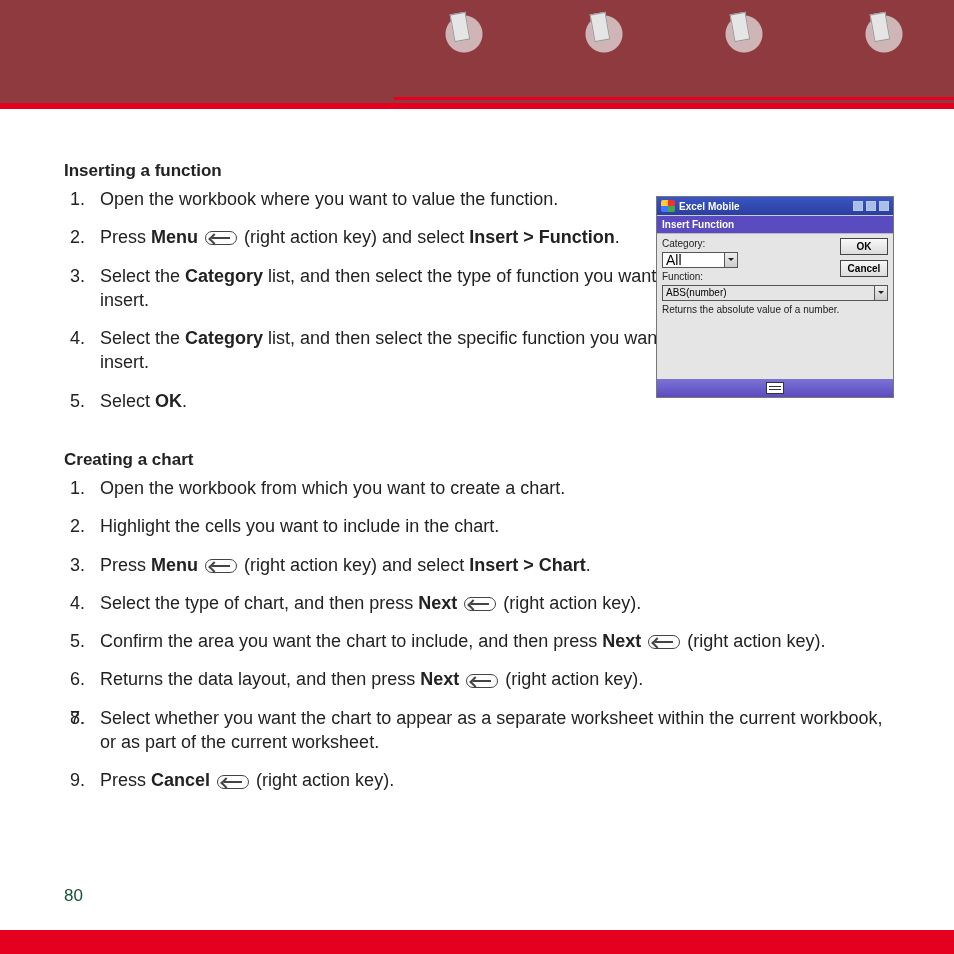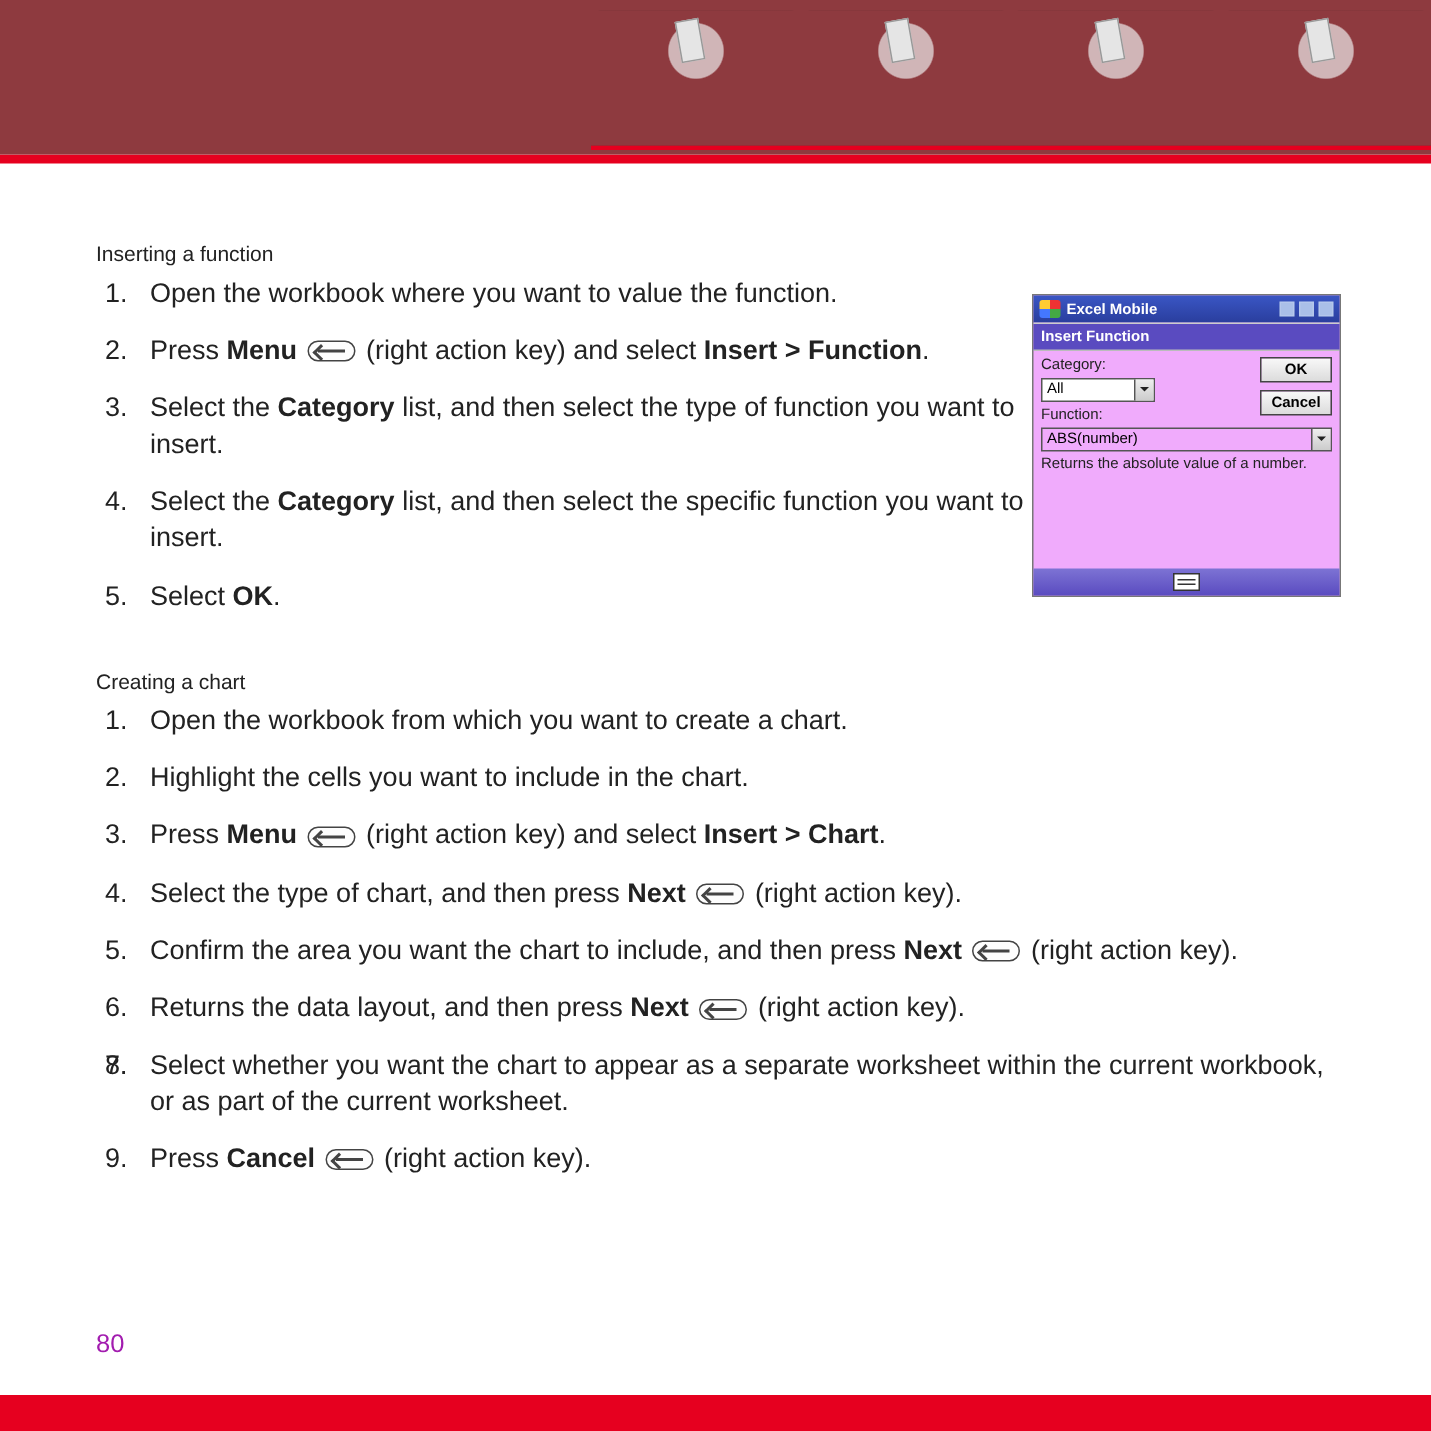--- a/index.html
+++ b/index.html
@@ -7,61 +7,61 @@
   .page { width: 954px; height: 954px; position: relative; background: #fff; overflow: hidden; }
   .header { width: 100%; height: 103px; background: #8e3a3f; position: relative; }
   .header-photo { position: absolute; right: 0; top: 0; width: 560px; height: 100px; background: #8e3a3f; border-bottom: 3px solid #e6001f; }
   .photo-row { display: flex; justify-content: space-around; align-items: flex-end; height: 100%; }
   .person { width: 140px; height: 90px; background: radial-gradient(circle at 50% 30%, #d0b5b7 0 18px, #8e3a3f 19px), linear-gradient(#5a2a2e,#5a2a2e); border-radius: 6px 6px 0 0; position: relative; }
   .person::after { 
     content: ""; position: absolute; top: 6px; left: 58px; width: 14px; height: 26px; background: #e5e5e5; border: 1px solid #999; transform: rotate(-10deg);
   }
   .red-strip { width: 100%; height: 6px; background: #e6001f; }
   .content { position: absolute; left: 64px; top: 160px; width: 830px; color: #222; line-height: 1.35; }
-  .subhead { font-weight: normal; font-size: 14px; margin-bottom: 4px; }
+  .subhead { font-weight: bold; font-size: 17px; margin-bottom: 4px; }
   ol { list-style: none; padding-left: 36px; }
   li { font-size: 18px; margin-bottom: 14px; position: relative; padding-left: 0; }
   li .num { position: absolute; left: -30px; top: 0; }
   strong { font-weight: bold; }
   .key-icon {
     display: inline-block; width: 32px; height: 14px; vertical-align: middle; position: relative; margin: 0 2px;
     border: 1.5px solid #444; border-radius: 7px; background: #fdfdfd;
   }
   .key-icon::after {
     content: ""; position: absolute; left: 6px; top: 5px; width: 18px; height: 2px; background: #444;
   }
   .key-icon::before {
     content: ""; position: absolute; left: 4px; top: 3px; width: 6px; height: 6px; border-left: 2px solid #444; border-bottom: 2px solid #444; transform: rotate(45deg); background: transparent;
   }
   .section2 { margin-top: 36px; }
-  .screenshot { position: absolute; right: 60px; top: 196px; width: 206px; border: 1px solid #777; font-family: Tahoma, Arial, sans-serif; font-size: 10px; background: #f0abfc; }
+  .screenshot { position: absolute; right: 60px; top: 196px; width: 238px; border: 1px solid #777; font-family: Tahoma, Arial, sans-serif; font-size: 10px; background: #e5e5e5; }
   .ss-title { background: linear-gradient(#3a56c4,#2a3e9e); color: #fff; padding: 3px 4px; display: flex; align-items: center; gap: 4px; }
   .ss-flag { width: 14px; height: 12px; background: conic-gradient(#e33 0 90deg,#4a4 0 180deg,#47f 0 270deg,#fc3 0); border-radius: 2px; }
   .ss-title-text { font-weight: bold; flex: 1; }
   .ss-status { display: flex; gap: 3px; }
   .ss-status span { width: 10px; height: 10px; background: #aabfe8; border: 1px solid #fff2; }
   .ss-sub { background: #5a4bc0; color: #fff; font-weight: bold; padding: 3px 5px; border-top: 1px solid #ccc; border-bottom: 1px solid #bbb; }
   .ss-body { padding: 4px 5px 2px; }
   .ss-row { display: flex; align-items: flex-start; margin-bottom: 3px; }
   .ss-label { width: 54px; color: #222; }
-  .ss-select { flex: 1; border: 1px solid #555; background: #fff; height: 16px; padding: 0 12px 0 3px; position: relative; font-size: 10px; line-height: 14px; margin-right: 6px; max-width: 76px; }
+  .ss-select { flex: 1; border: 1px solid #555; background: #fff; height: 16px; padding: 0 12px 0 3px; position: relative; font-size: 14px; line-height: 14px; margin-right: 6px; max-width: 76px; }
   .ss-select::after { content: ""; position: absolute; right: 0; top: 0; width: 12px; height: 14px; background: linear-gradient(#eee,#ccc); border-left: 1px solid #555; }
   .ss-select::before { content: ""; position: absolute; right: 3px; top: 5px; border: 3px solid transparent; border-top-color: #222; z-index: 2; }
   .ss-btn { width: 48px; height: 17px; border: 1px solid #444; background: linear-gradient(#f8f8f8,#dcdcdc); text-align: center; line-height: 15px; font-weight: bold; margin-bottom: 3px; margin-left: auto; }
   .ss-btn-col { display: flex; flex-direction: column; gap: 2px; }
   .ss-func-row { border: 1px solid #555; height: 16px; padding: 0 12px 0 3px; position: relative; line-height: 14px; margin-bottom: 3px; }
   .ss-func-row::after { content: ""; position: absolute; right: 0; top: 0; width: 12px; height: 14px; background: linear-gradient(#eee,#ccc); border-left: 1px solid #555; }
   .ss-func-row::before { content: ""; position: absolute; right: 3px; top: 5px; border: 3px solid transparent; border-top-color: #222; z-index: 2; }
   .ss-desc { color: #222; font-size: 10px; margin-bottom: 4px; }
   .ss-blank { height: 58px; }
   .ss-foot { background: linear-gradient(#7d73d4,#5a4bc0); height: 18px; display: flex; justify-content: center; align-items: center; }
   .ss-foot-icon { width: 18px; height: 12px; background: #fff; border: 1px solid #333; position: relative; }
   .ss-foot-icon::before, .ss-foot-icon::after { content: ""; position: absolute; background: #333; height: 1px; left: 2px; right: 2px; }
   .ss-foot-icon::before { top: 3px; } .ss-foot-icon::after { top: 6px; }
-  .pagenum { position: absolute; left: 64px; bottom: 48px; font-size: 17px; color: #a21caf; }
+  .pagenum { position: absolute; left: 64px; bottom: 48px; font-size: 17px; color: #14532d; }
   .bottom-bar { position: absolute; left: 0; bottom: 0; width: 100%; height: 24px; background: #e6001f; }
   .ss-top-area { display: flex; }
   .ss-left { flex: 1; }
 </style>
 </head>
 <body>
 
 <div class="page">
 
   <div class="header">

